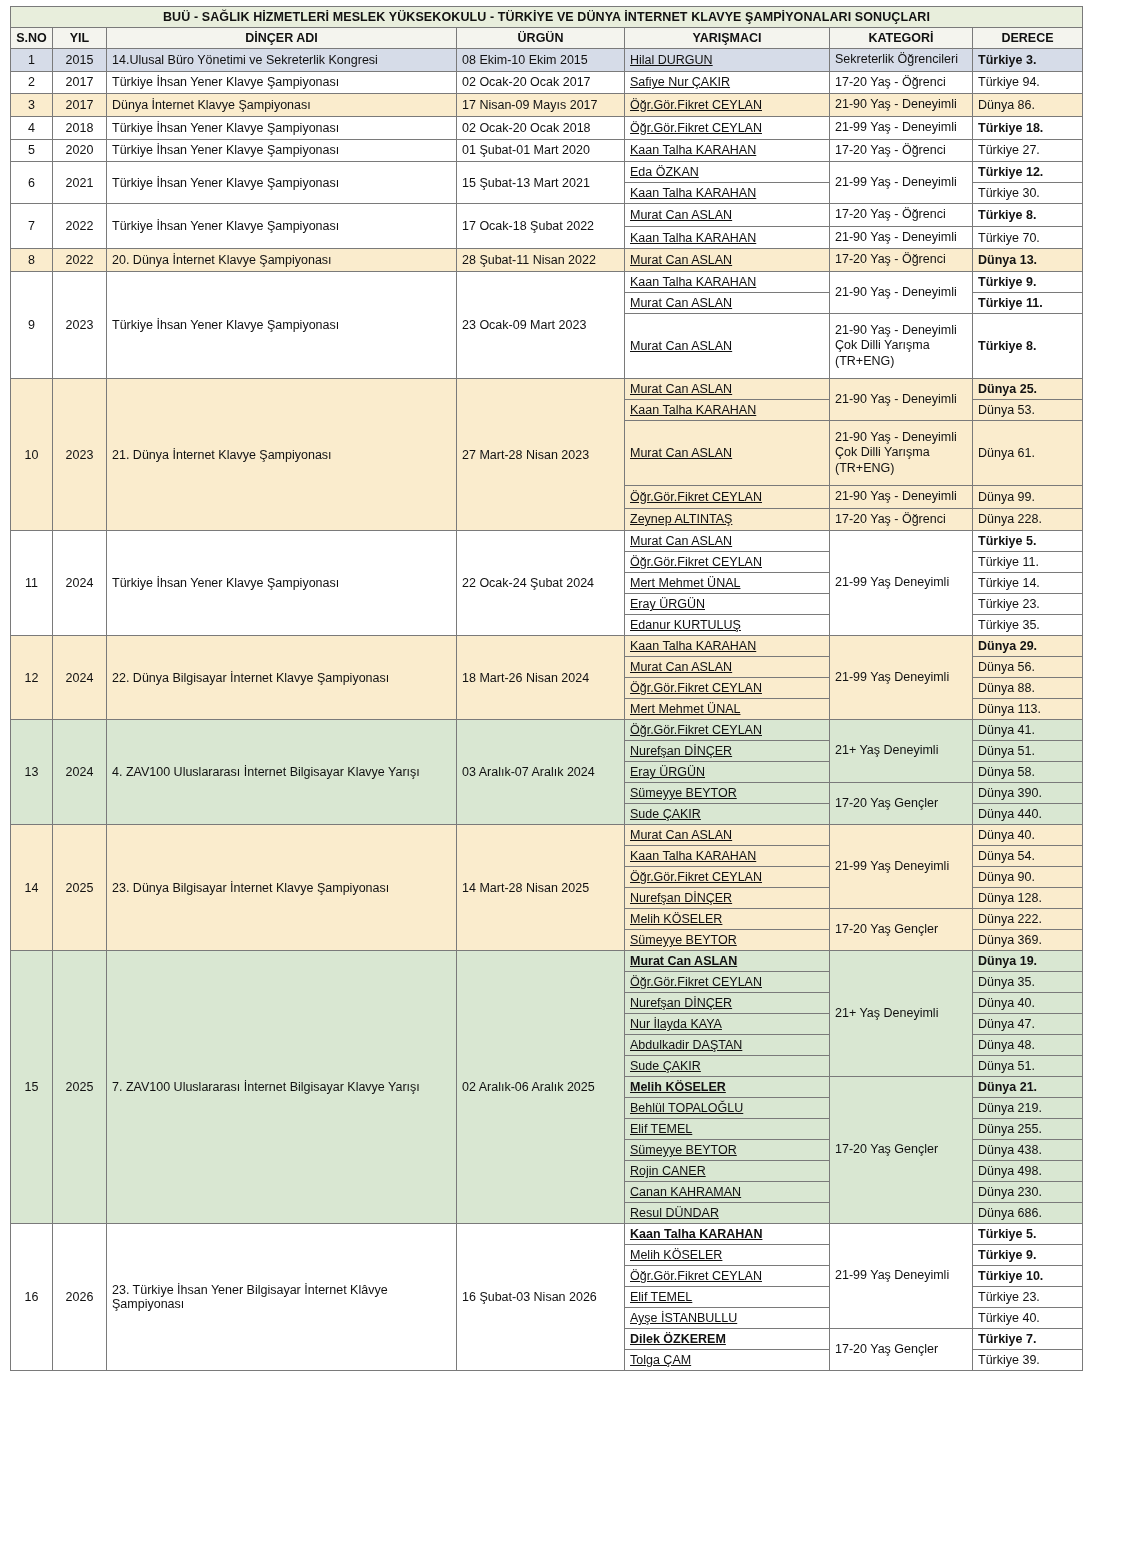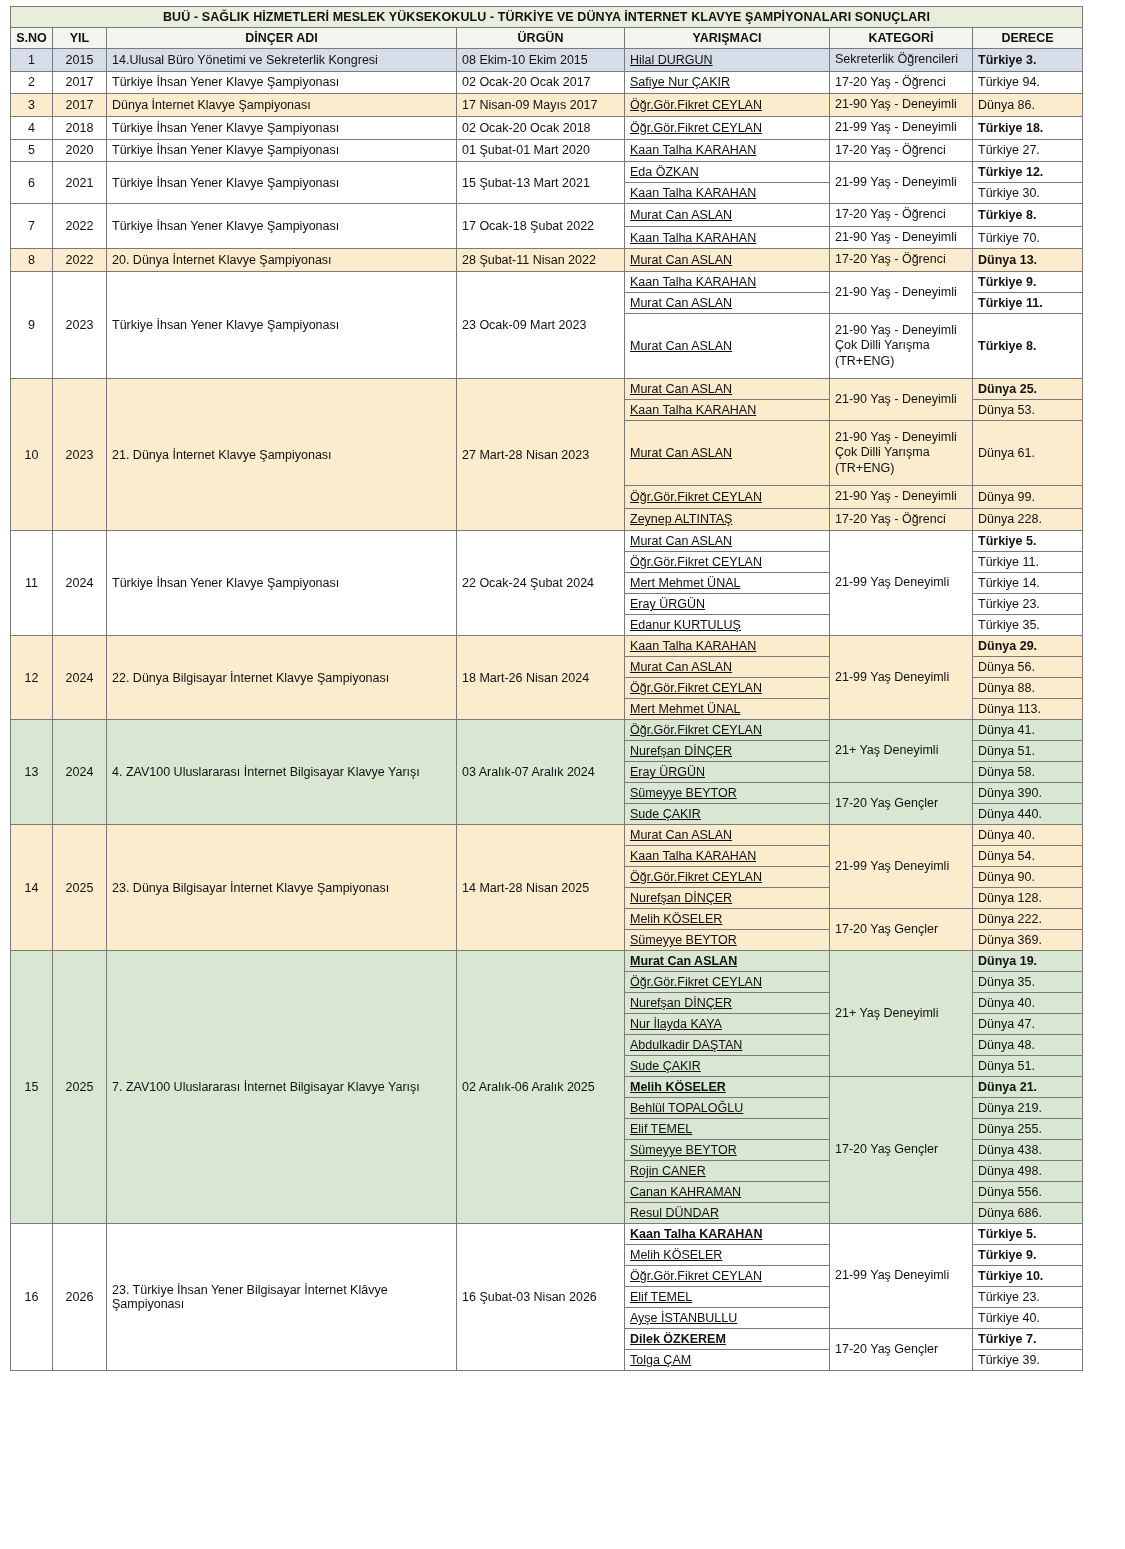--- a/index.html
+++ b/index.html
@@ -368,21 +368,21 @@
         <tr>
           <td class="l yarismaci bg-green">Sümeyye BEYTOR</td>
           <td class="l derece bg-green">Dünya 438.</td>
         </tr>
         <tr>
           <td class="l yarismaci bg-green">Rojin CANER</td>
           <td class="l derece bg-green">Dünya 498.</td>
         </tr>
         <tr>
           <td class="l yarismaci bg-green">Canan KAHRAMAN</td>
-          <td class="l derece bg-green">Dünya 556.</td>
+          <td class="l derece bg-green">Dünya 230.</td>
         </tr>
         <tr>
           <td class="l yarismaci bg-green">Resul DÜNDAR</td>
           <td class="l derece bg-green">Dünya 686.</td>
         </tr>
         <tr>
           <td class="c sno bg-white" rowspan="7">16</td>
           <td class="c yil bg-white" rowspan="7">2026</td>
           <td class="l adi bg-white" rowspan="7">23. Türkiye İhsan Yener Bilgisayar İnternet Klâvye Şampiyonası</td>
           <td class="l tarih bg-white" rowspan="7">16 Şubat-03 Nisan 2026</td>

